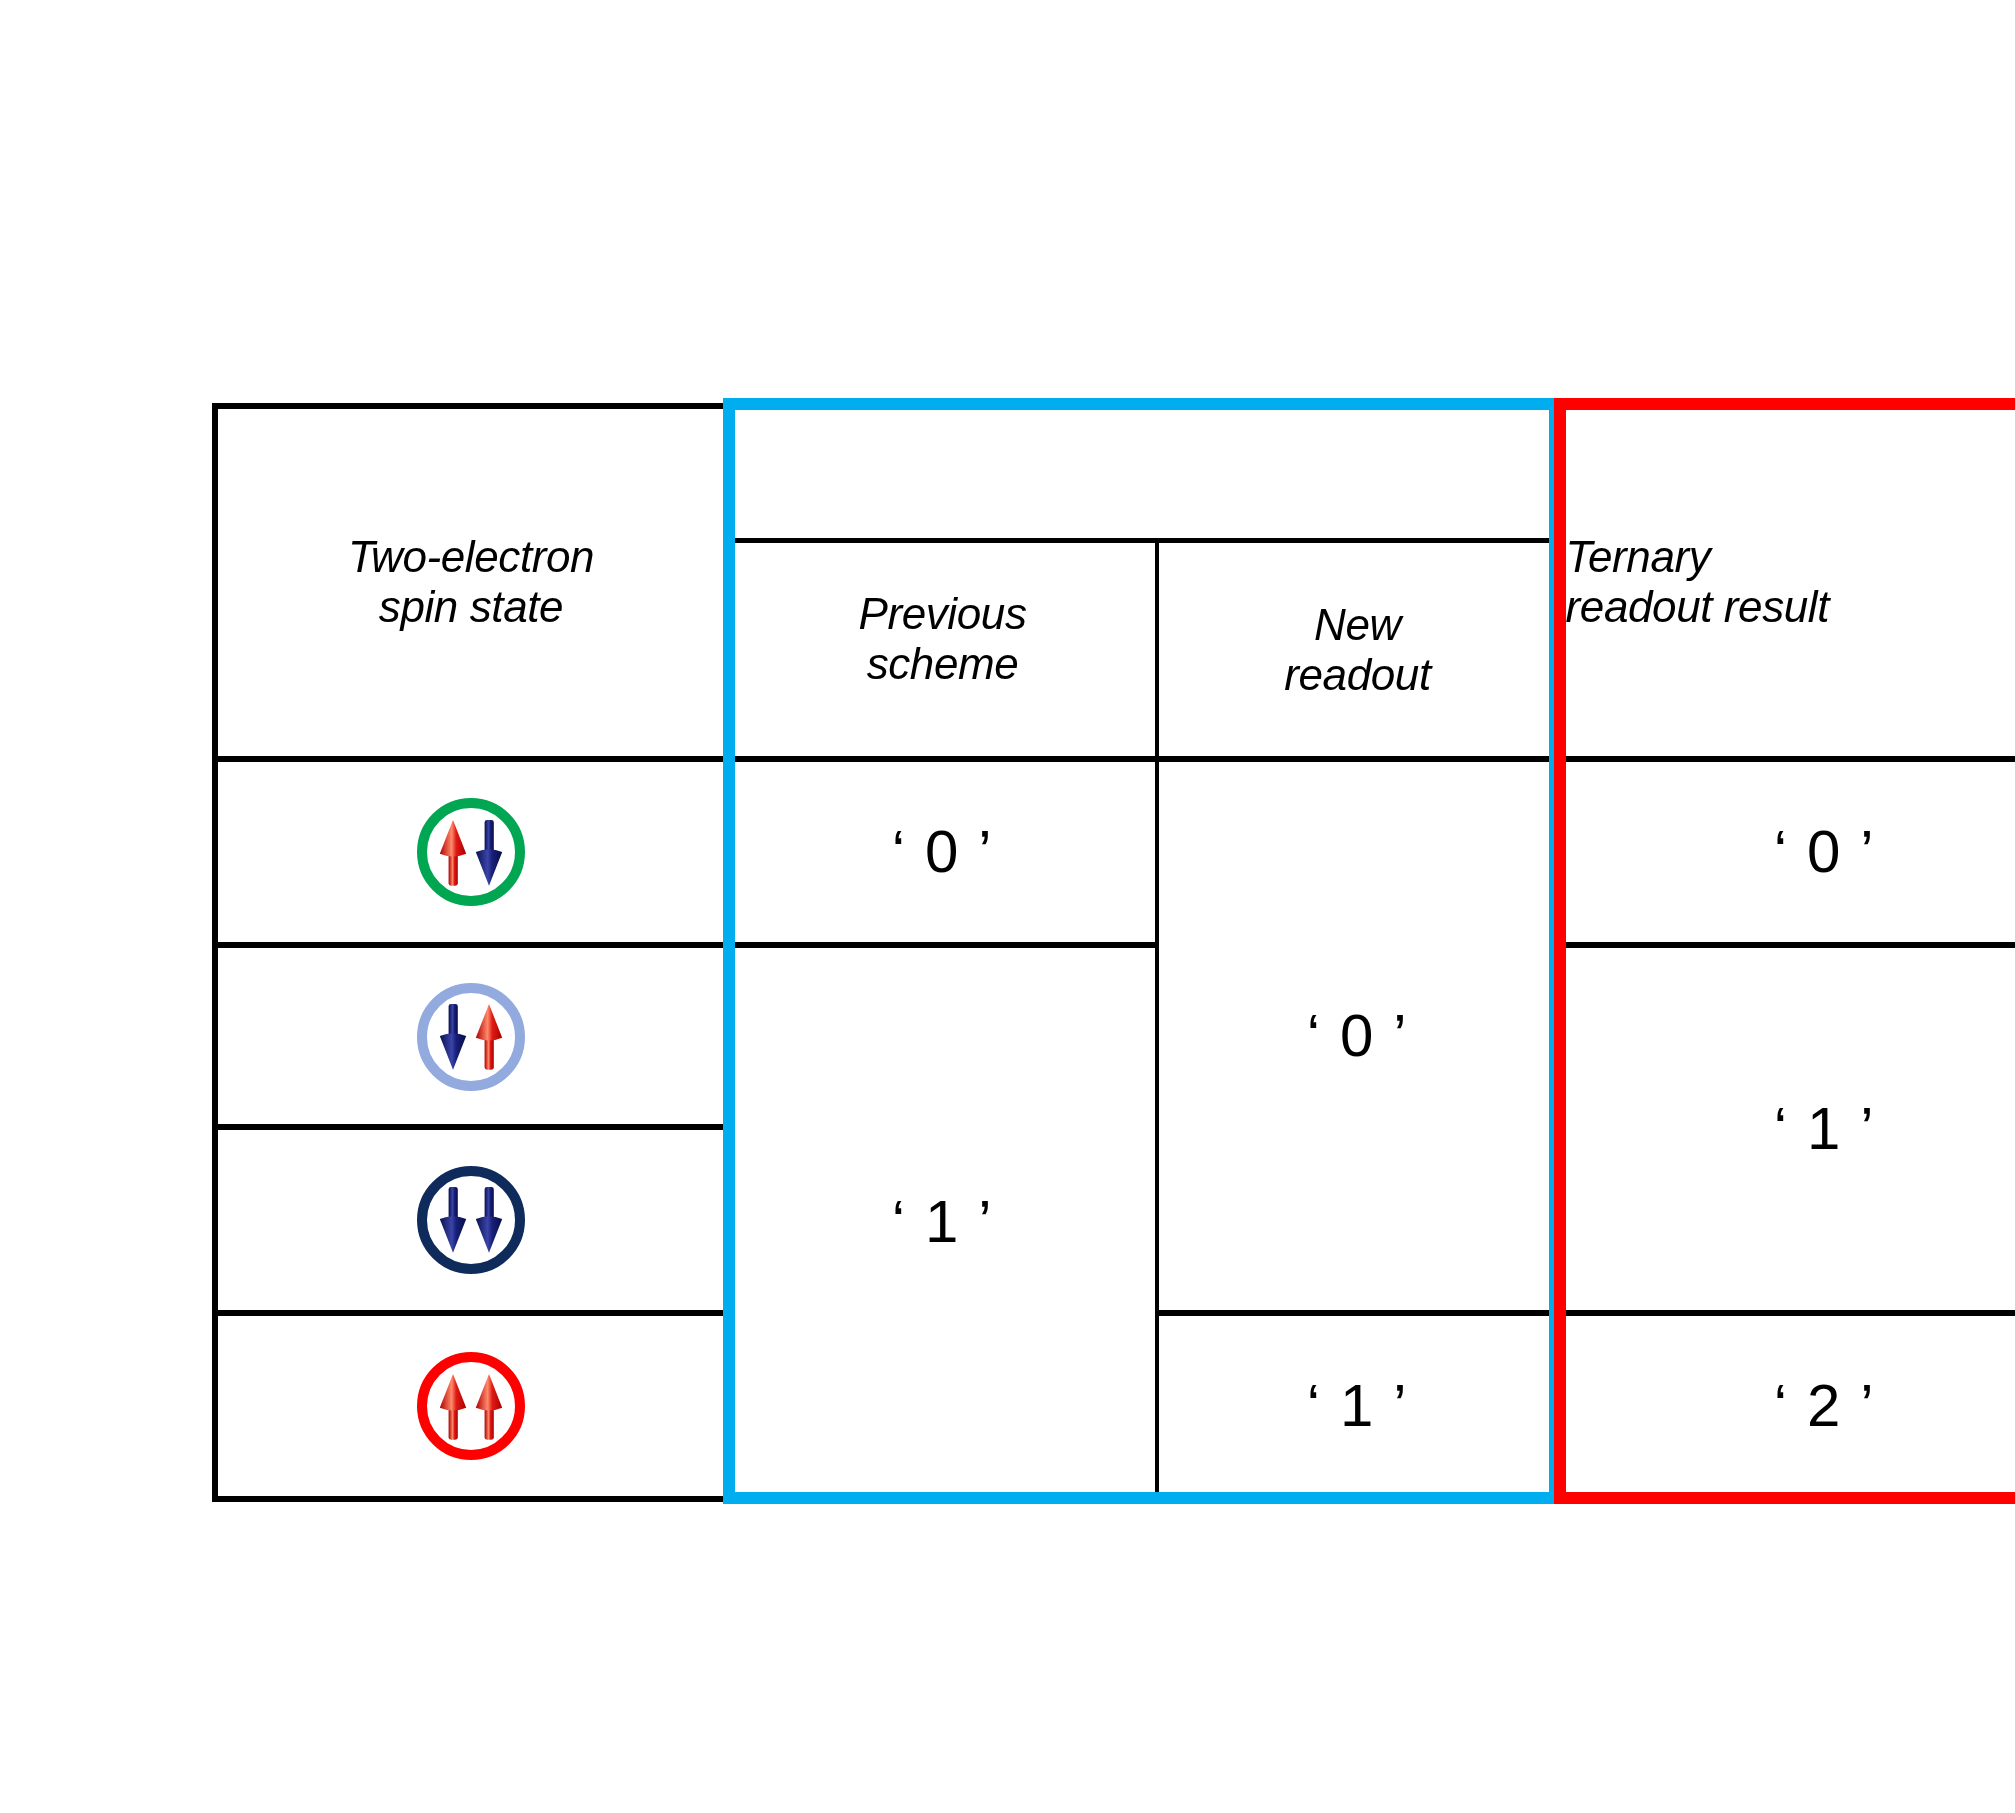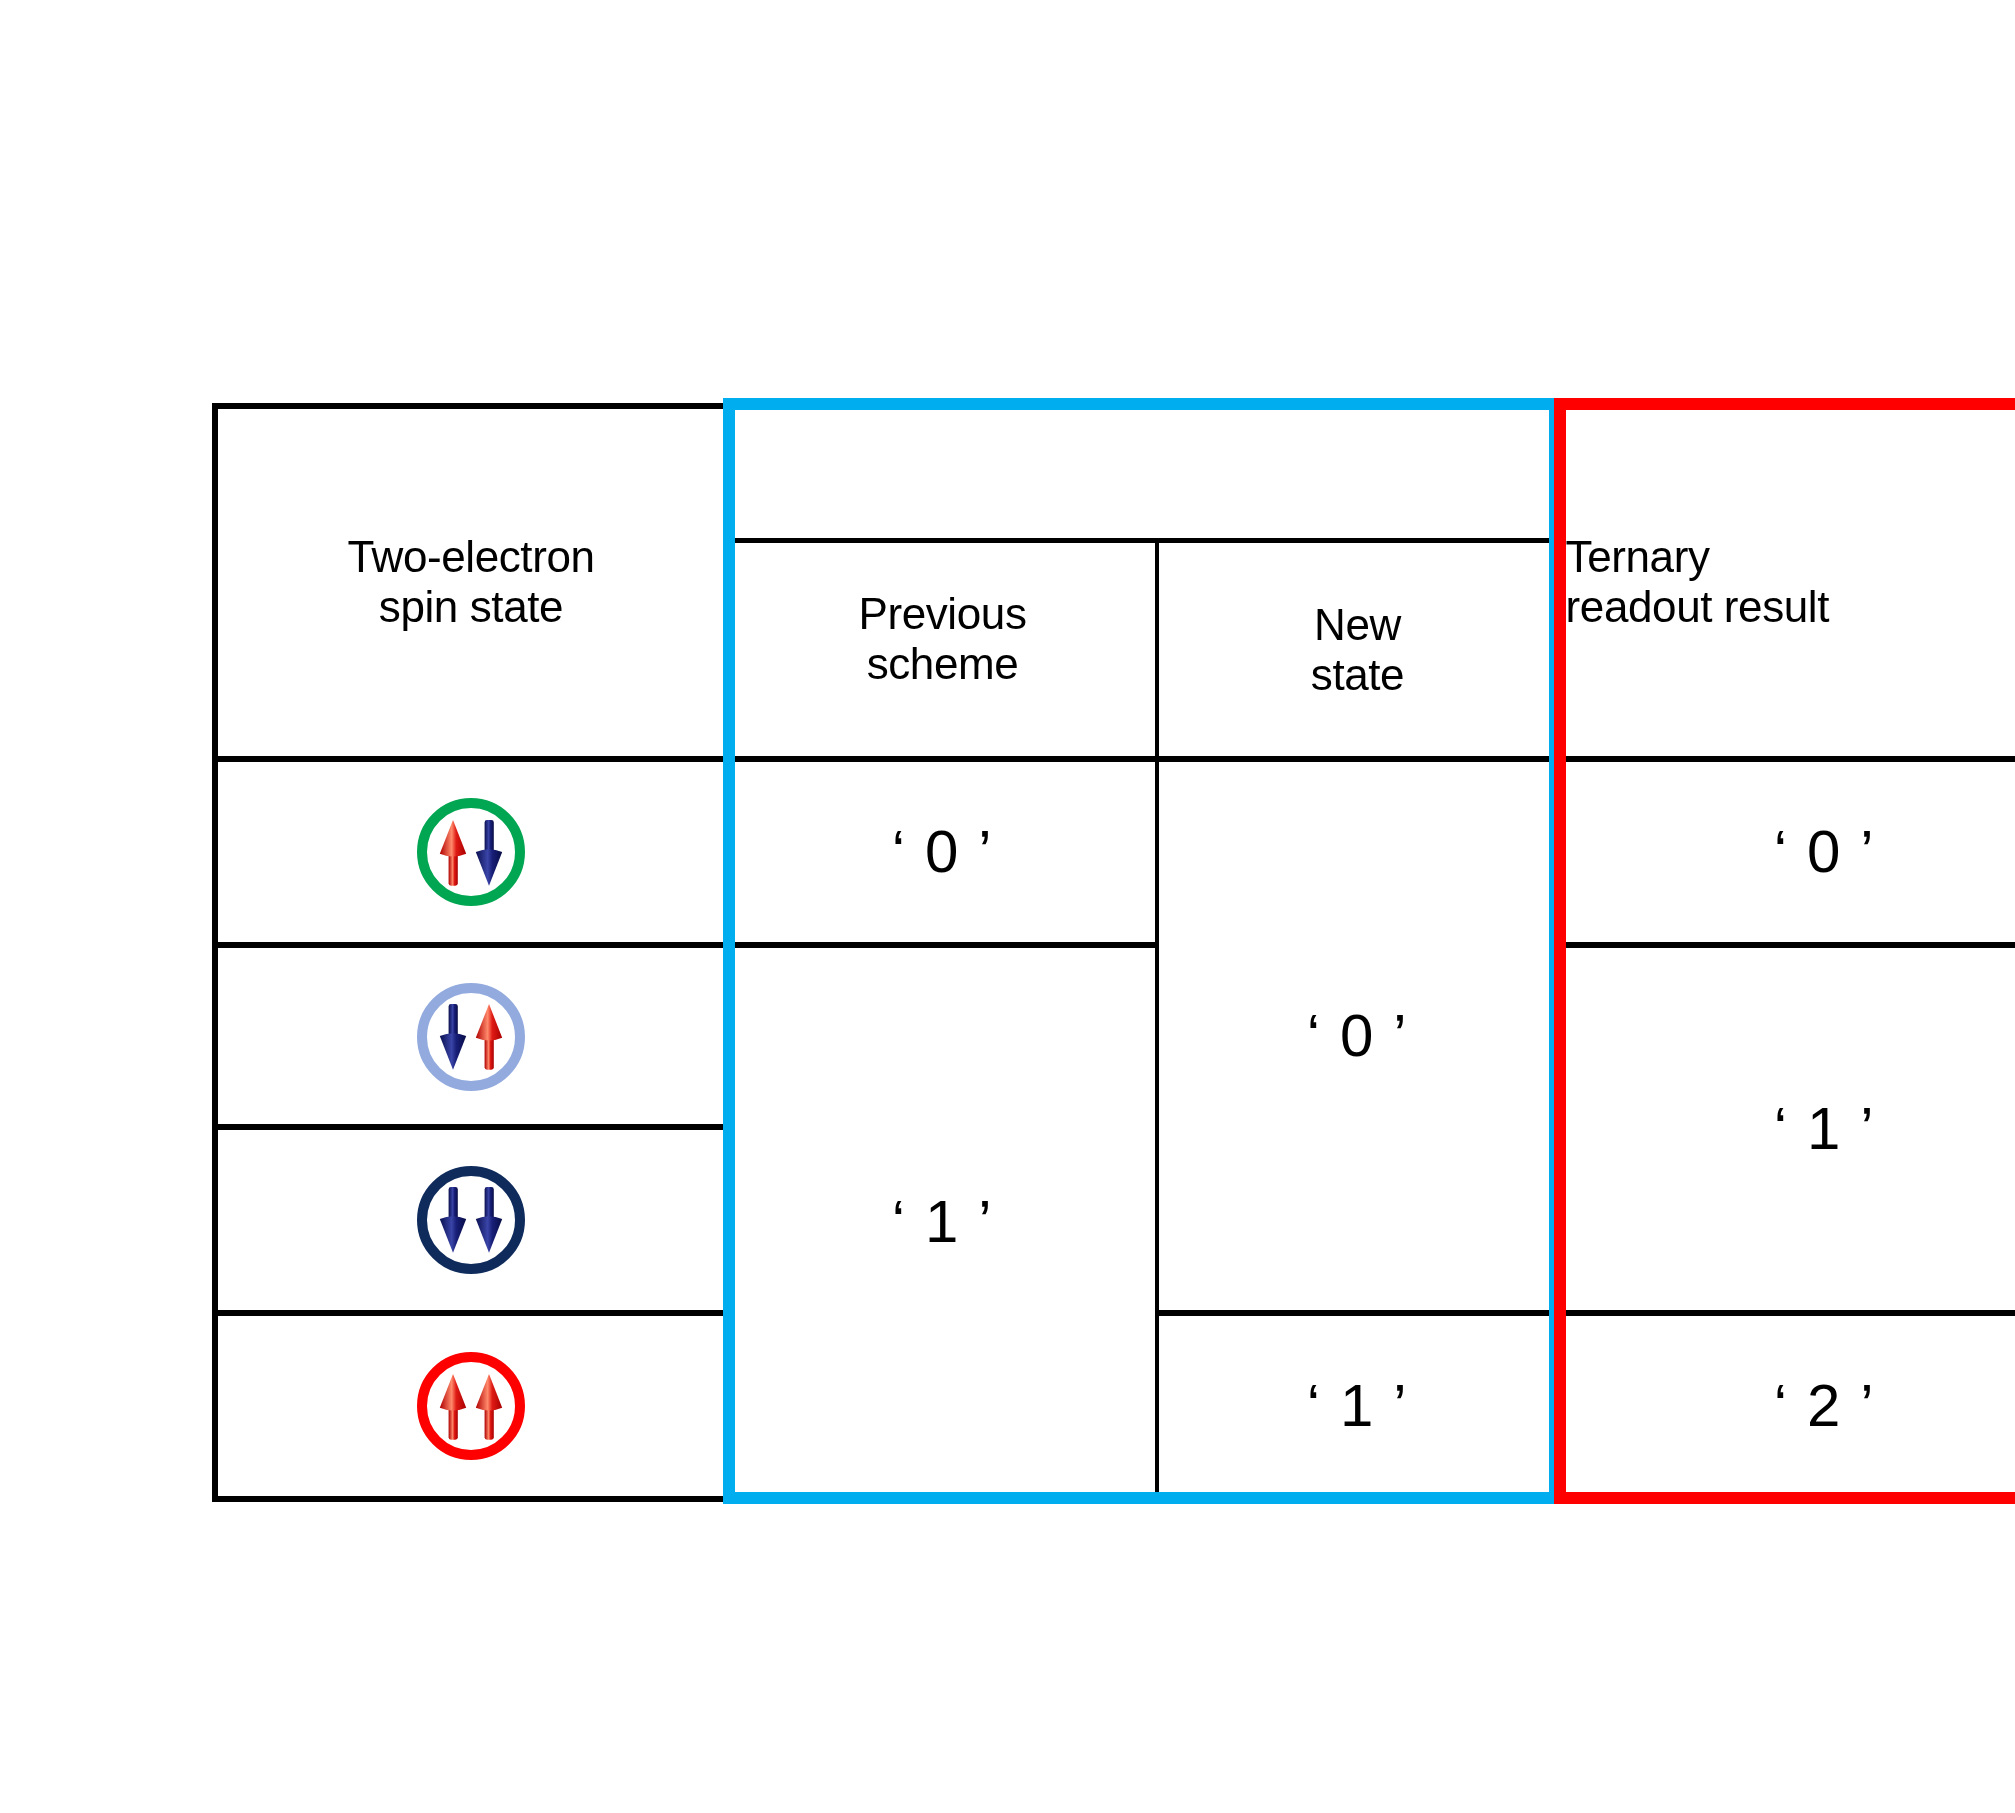--- a/index.html
+++ b/index.html
@@ -34,20 +34,21 @@
     line-height: 1.12;
     background: transparent;
   }
 
   .hdr-text {
     font-size: 44px;
     letter-spacing: -0.4px;
   }
   .hdr-text.two-line {
     white-space: pre-line;
+    font-style: italic;
   }
 
   .val-text {
     font-size: 60px;
     letter-spacing: 1.6px;
   }
 
   
   .rule {
     position: absolute;
@@ -106,21 +107,21 @@
   <div class="hl-box hl-ternary" style="left: 1554px; top: 398px; width: 548px; height: 1106px; border-color: rgb(255, 0, 0);"></div>
 
   <div class="cell hdr-text two-line" style="left:216px; top:407px; width:510px; height:349px; padding:0 8px;">Two-electron
 spin state</div>
 
 
   <div class="cell hdr-text two-line" style="left:730px; top:543px; width:425px; height:191px;">Previous
 scheme</div>
 
   <div class="cell hdr-text two-line" style="left:1159px; top:543px; width:397px; height:213px;">New
-state</div>
+readout</div>
 
   <div class="cell hdr-text two-line" style="left:1560px; top:407px; width:529px; height:349px; padding:0 5.6px; justify-content:flex-start; text-align:left;">Ternary
 readout result</div>
 
   <div class="cell" style="left:217px; top:762px; width:508px; height:180px;">
     <div class="spin-badge" style="width:108px; height:108px; border:10.5px solid #00A651;">
       <svg width="28" height="69" viewBox="0 0 70 170">
         <defs>
           <linearGradient id="gRedA" x1="0" y1="0" x2="1" y2="0">
             <stop offset="0%" stop-color="#B00000"></stop>

